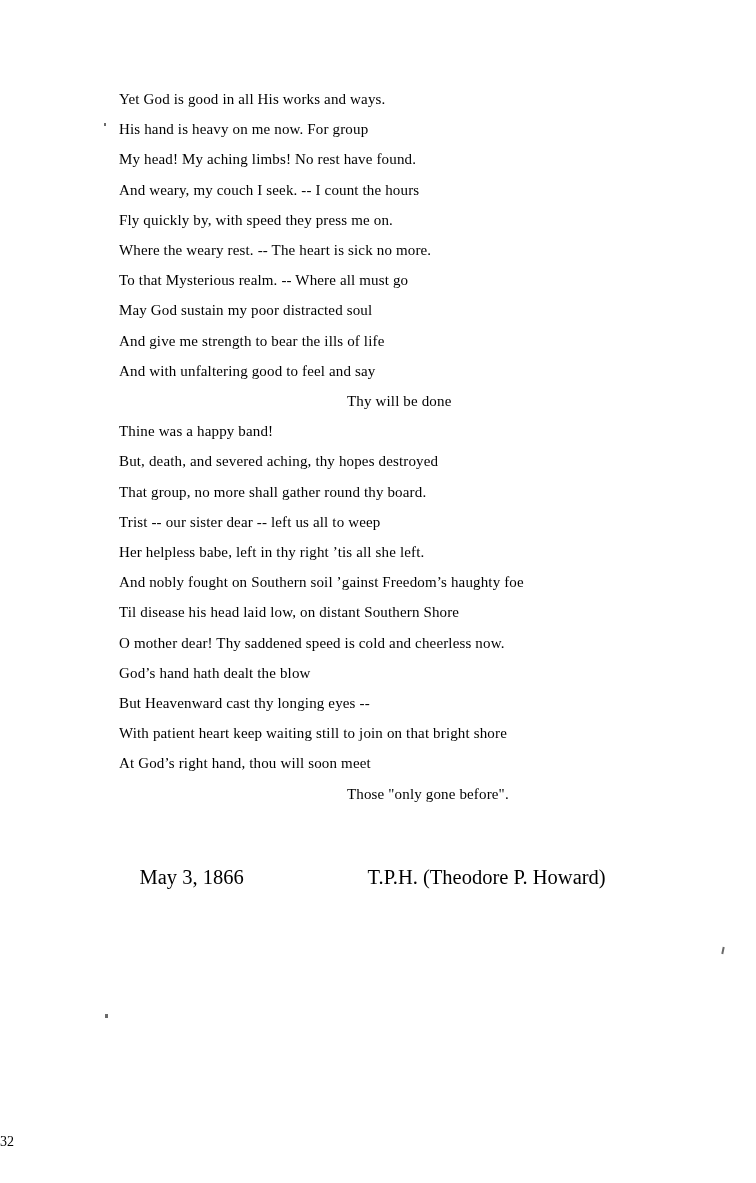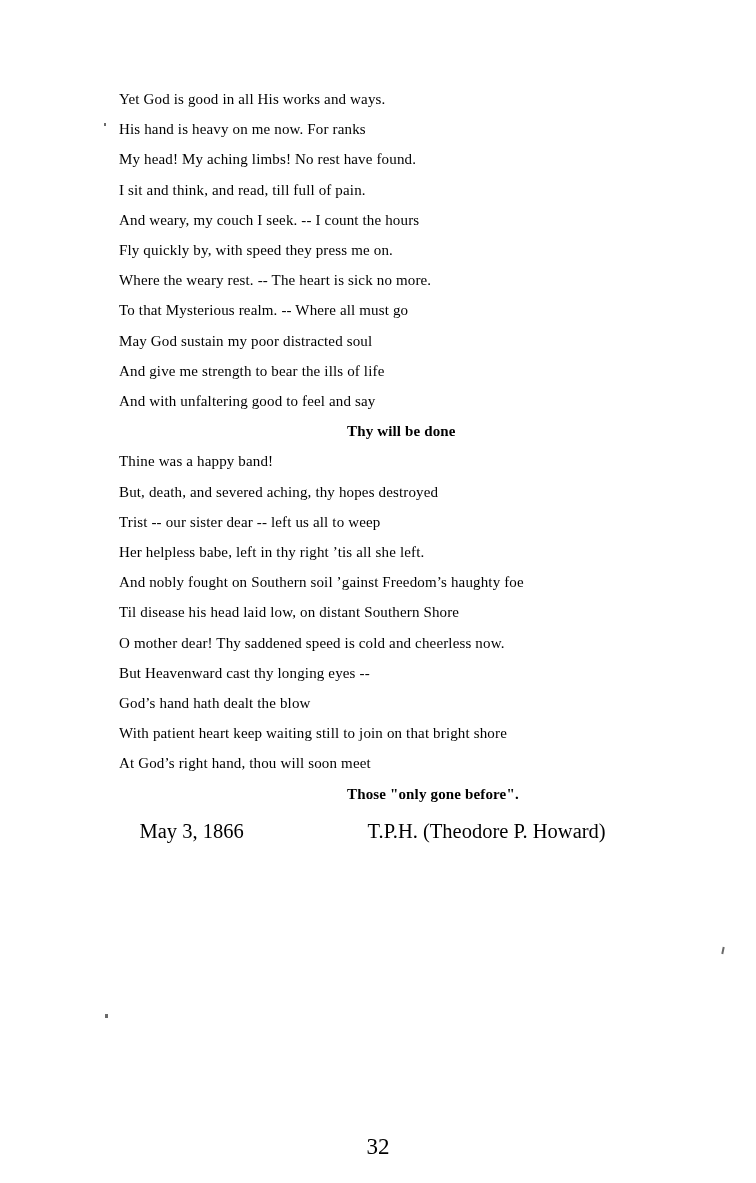--- a/index.html
+++ b/index.html
@@ -28,81 +28,80 @@
     width: 560px;
   }
   .line {
     font-size: 15px;
     line-height: 30.2px;
     white-space: pre;
     letter-spacing: 0.01em;
   }
   .line.indent-center {
     padding-left: 228px;
-    font-weight: bold;
   }
   .signature-row {
     position: absolute;
     left: 119px;
     top: 786px;
     width: 560px;
     font-size: 20.5px;
     line-height: 30.2px;
     white-space: pre;
   }
   .signature-date {
     display: inline-block;
     width: 228px;
+    margin-top: 46px;
   }
   .signature-name {
     display: inline-block;
   }
   .page-number {
     position: absolute;
     left: 0;
     top: 1134px;
     width: 756px;
-    text-align: center;
-    font-size: 23px;
+    font-size: 14px;
   }
   .speck {
     position: absolute;
     background: #6a6a6a;
   }
   .speck-a { left: 105px; top: 1014px; width: 3px; height: 4px; }
   .speck-b { left: 722px; top: 947px; width: 2px; height: 7px; transform: rotate(12deg); }
   .speck-c { left: 104px; top: 123px; width: 2px; height: 3px; }
 </style>
 </head>
 <body>
 
 <div class="page">
 
   <div class="poem-block">
       <div class="line">Yet God is good in all His works and ways.</div>
-      <div class="line">His hand is heavy on me now. For ranks</div>
+      <div class="line">His hand is heavy on me now. For group</div>
       <div class="line">My head! My aching limbs! No rest have found.</div>
-      <div class="line">I sit and think, and read, till full of pain.</div>
       <div class="line">And weary, my couch I seek. -- I count the hours</div>
       <div class="line">Fly quickly by, with speed they press me on.</div>
       <div class="line">Where the weary rest. -- The heart is sick no more.</div>
       <div class="line">To that Mysterious realm. -- Where all must go</div>
       <div class="line">May God sustain my poor distracted soul</div>
       <div class="line">And give me strength to bear the ills of life</div>
       <div class="line">And with unfaltering good to feel and say</div>
       <div class="line indent-center">Thy will be done</div>
       <div class="line">Thine was a happy band!</div>
       <div class="line">But, death, and severed aching, thy hopes destroyed</div>
+      <div class="line">That group, no more shall gather round thy board.</div>
       <div class="line">Trist -- our sister dear -- left us all to weep</div>
       <div class="line">Her helpless babe, left in thy right ’tis all she left.</div>
       <div class="line">And nobly fought on Southern soil ’gainst Freedom’s haughty foe</div>
       <div class="line">Til disease his head laid low, on distant Southern Shore</div>
       <div class="line">O mother dear! Thy saddened speed is cold and cheerless now.</div>
+      <div class="line">God’s hand hath dealt the blow</div>
       <div class="line">But Heavenward cast thy longing eyes --</div>
-      <div class="line">God’s hand hath dealt the blow</div>
       <div class="line">With patient heart keep waiting still to join on that bright shore</div>
       <div class="line">At God’s right hand, thou will soon meet</div>
       <div class="line indent-center">Those "only gone before".</div>
     </div>
 
   <div class="signature-row">
     <span class="signature-date">May 3, 1866</span><span class="signature-name">T.P.H. (Theodore P. Howard)</span>
   </div>
 
   <div class="page-number">32</div>

